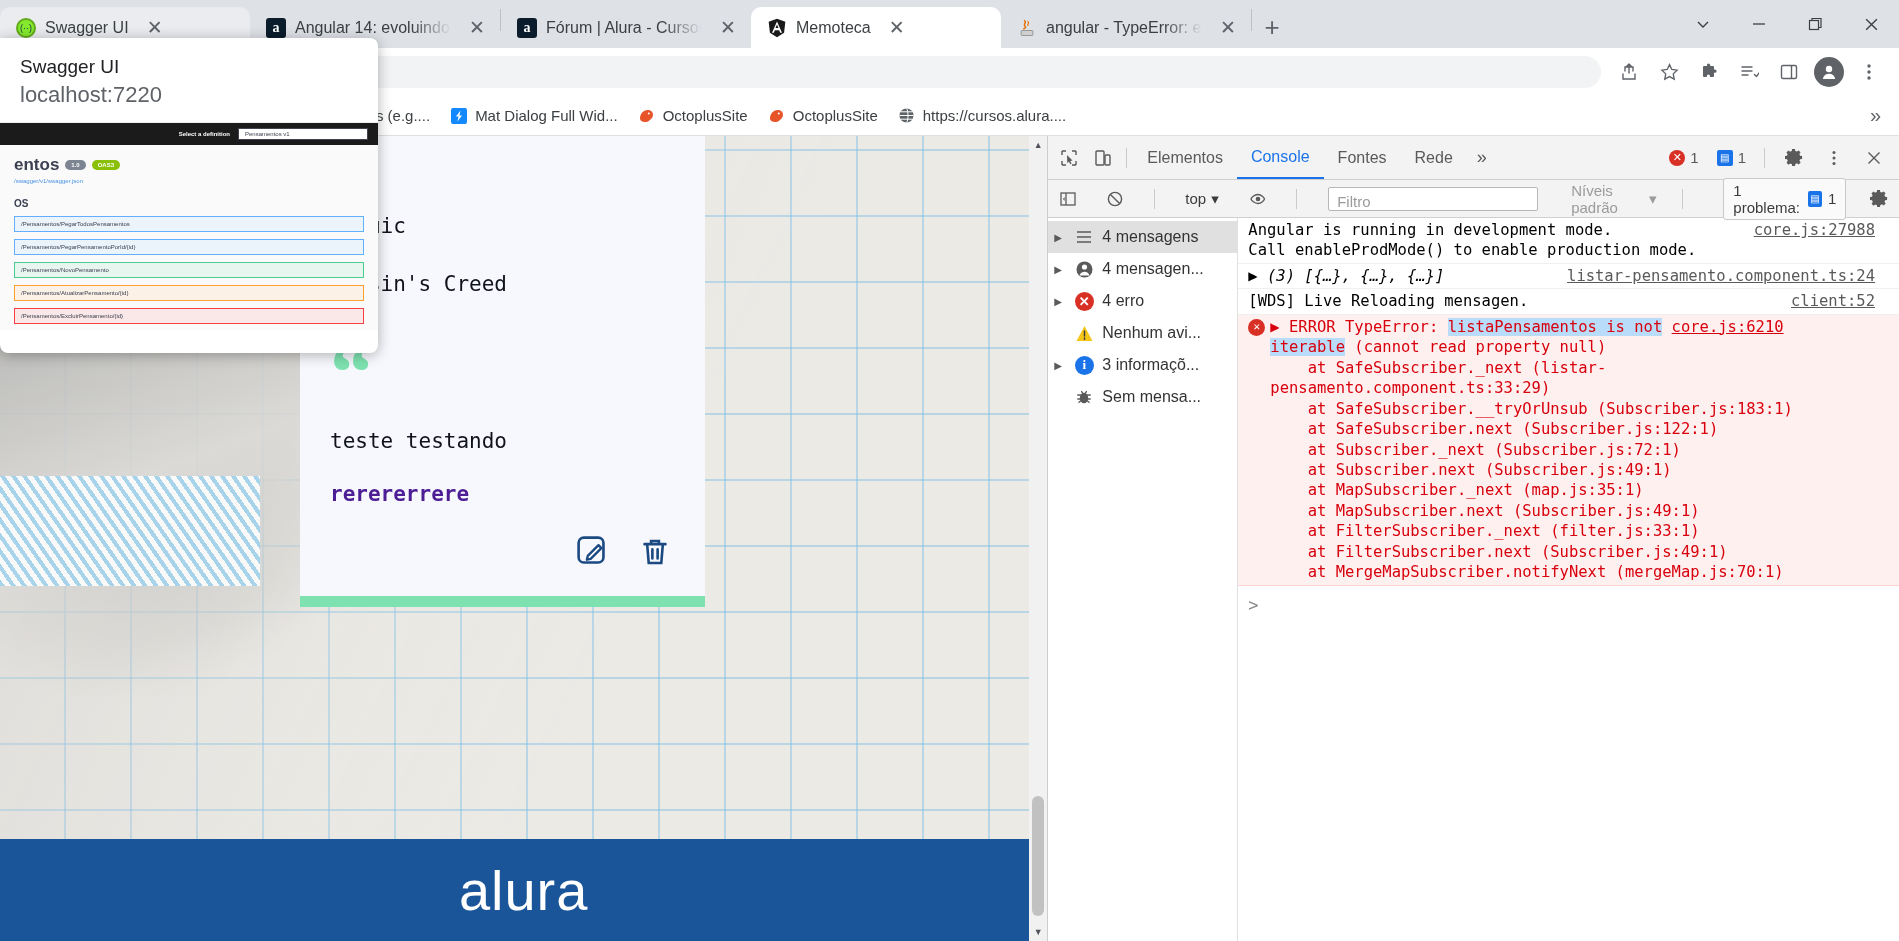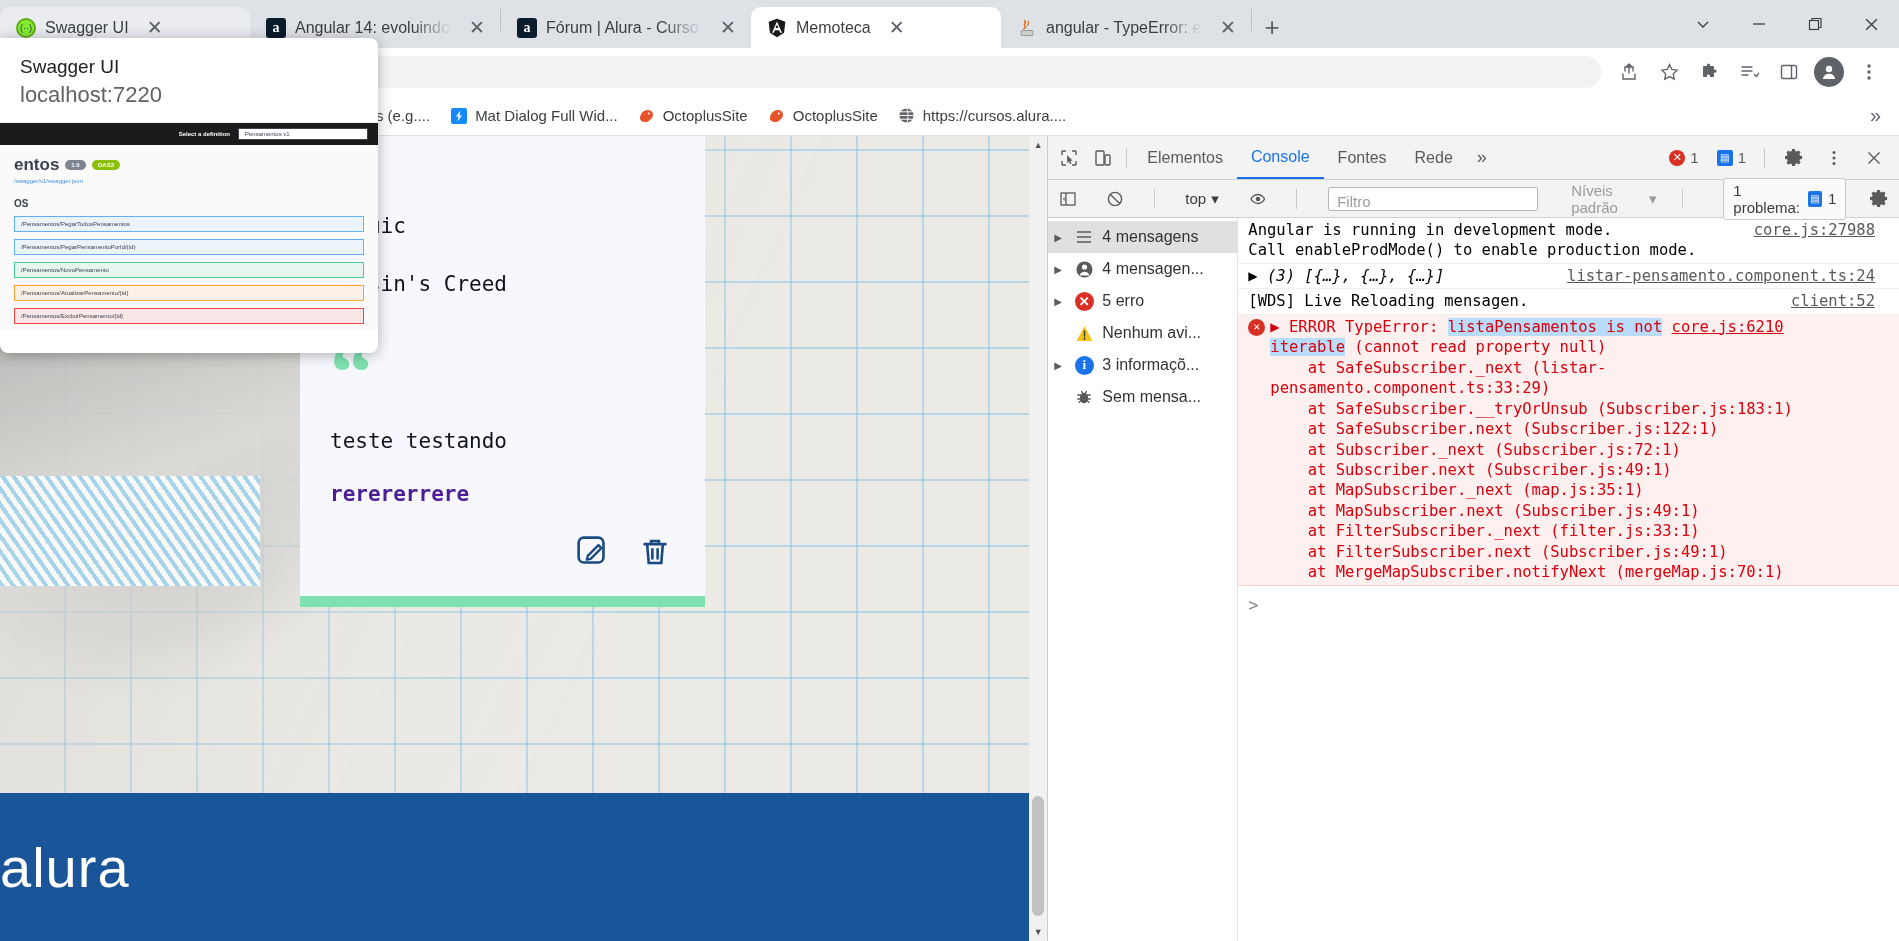--- a/index.html
+++ b/index.html
@@ -119,22 +119,22 @@
   }
   .card .cauthor {
     font-family:"DejaVu Sans Mono", monospace; font-size:21px; font-weight:700; color:#4c1d95; margin-top:24px;
   }
   .card .actions { display:flex; justify-content:flex-end; gap:22px; margin-top:26px; }
   .card .actbtn { width:40px;height:40px;display:flex;align-items:center;justify-content:center;color:#1b4a82; }
 
   #card-top { left: 300px; top: -30px; }
   #card-mid { left: 300px; top: 185px; }
   .footer {
-    position:absolute; left:0; right:0; bottom:0; height:148px; background:#1a5599;
-    display:flex; align-items:center; justify-content:flex-start;
+    position:absolute; left:0; right:0; bottom:0; height:102px; background:#1a5599;
+    display:flex; align-items:center; justify-content:center;
   }
   .footer .logo { color:#ffffff; font-size:56px; font-weight:400; letter-spacing:1px; font-family:"Liberation Sans", sans-serif;}
 
   .pagescrollbar { position:absolute; right:0; top:0; width:18px; bottom:0; background:#f1f1f1; }
   .pagescrollbar .up,.pagescrollbar .down{height:18px;display:flex;align-items:center;justify-content:center;color:#50535a;font-size:9px;}
   .pagescrollbar .thumb{position:absolute;left:3px;width:12px;background:#c1c1c1;border-radius:6px;}
 
   
   .tabpreview {
     position:absolute; left:0; top:38px; width:378px; height:315px;
@@ -605,21 +605,21 @@
                   <path d="M4.4 15.6c.7-2.6 2.8-3.9 5.1-3.9s4.4 1.3 5.1 3.9z" fill="#fff"></path>
                 </svg>
             </span>
             <span>4 mensagen...</span>
           </div>
           <div class="dt-side-item">
             <span class="dt-caret">▶</span>
             <span class="dt-sideicon">
               <span class="ic-circle" style="background:#d93025;">✕</span>
             </span>
-            <span>5 erro</span>
+            <span>4 erro</span>
           </div>
           <div class="dt-side-item">
             <span class="dt-caret"></span>
             <span class="dt-sideicon">
               <svg width="19" height="19" viewBox="0 0 19 19">
                   <path d="M9.5 2l8 15h-16z" fill="#f5c518"></path>
                   <path d="M9.5 7v5M9.5 14v1.2" stroke="#3c3c3c" stroke-width="1.5" stroke-linecap="round"></path>
                 </svg>
             </span>
             <span>Nenhum avi...</span>

